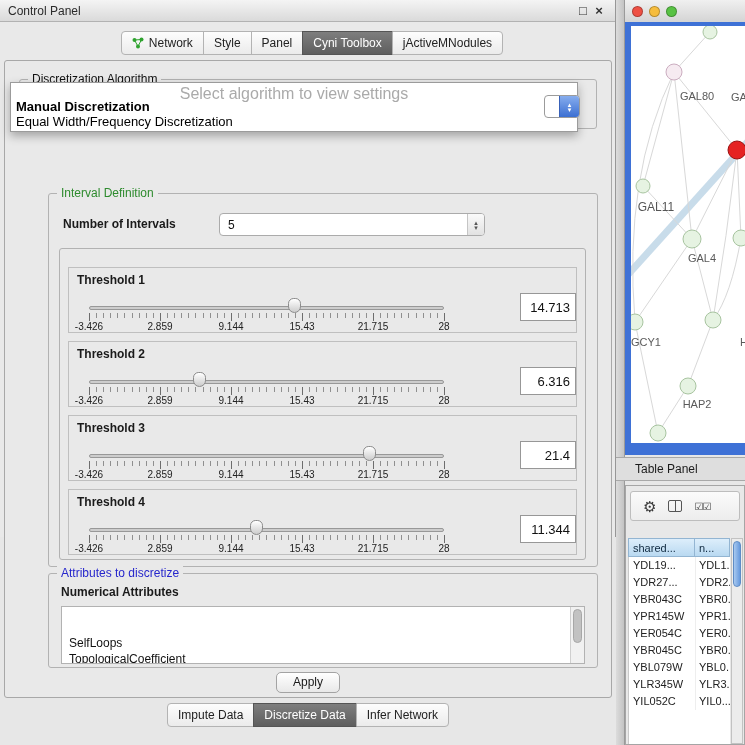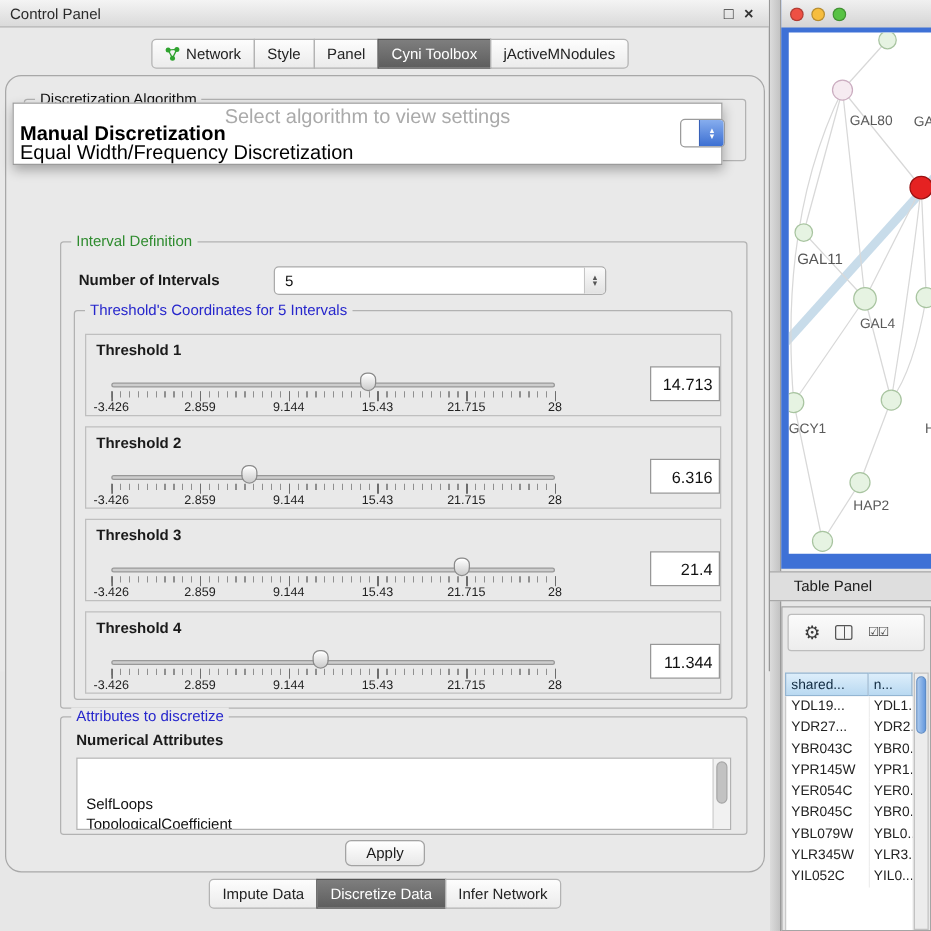--- a/index.html
+++ b/index.html
@@ -17,38 +17,38 @@
   .titlebar .t { font-size:12px; color:#2b2b2b; }
   .titlebar .sp { flex:1; }
   .winbtn { width:16px; text-align:center; color:#333; font-size:13px; font-weight:bold; cursor:default; }
   .tabrow { position:absolute; top:31px; left:4px; width:616px; display:flex; justify-content:center; }
   .seg { background:linear-gradient(#fdfdfd,#ebebeb); border:1px solid #b3b3b3; margin-left:-1px;
     padding:4px 10px; font-size:12px; color:#222; display:flex; align-items:center; gap:5px; white-space:nowrap; }
   .seg:first-child { border-radius:4px 0 0 4px; margin-left:0; }
   .seg:last-child { border-radius:0 4px 4px 0; }
   .seg.sel { background:linear-gradient(#7e7e7e,#5e5e5e); color:#fff; border-color:#555; }
   .content { position:absolute; left:4px; top:60px; width:608px; height:638px;
-    border:1px solid #a8a8a8; border-radius:13px; background:#e9e9e9; }
+    border:1px solid #a8a8a8; border-radius:3px; background:#e9e9e9; }
   .grp { position:absolute; border:1px solid #b2b2b2; border-radius:3px; }
   .gt { position:absolute; top:-8px; left:8px; background:#e9e9e9; padding:0 4px; font-size:12px; color:#111; white-space:nowrap; }
   .gt.green { color:#2e8b2e; }
   .gt.blue  { color:#2626cc; }
   
   .combo { position:absolute; background:#fff; border:1px solid #ababab; border-radius:4px;
     display:flex; align-items:center; }
   .combo .val { flex:1; padding-left:8px; font-size:12px; color:#111; overflow:hidden; white-space:nowrap; }
   .stepper { width:17px; align-self:stretch; border-left:1px solid #c5c5c5;
     display:flex; flex-direction:column; align-items:center; justify-content:center;
     font-size:7px; line-height:5px; color:#555; background:linear-gradient(#fafafa,#e2e2e2); border-radius:0 3px 3px 0; }
   .stepper.bluecap { width:20px; background:linear-gradient(#86adee,#3c6fd2); color:#fff; border-left:1px solid #3861b8; }
   
   .popup { position:absolute; left:10px; top:82px; width:568px; height:50px; z-index:30;
     background:#fff; border:1px solid #9b9b9b; box-shadow:0 4px 9px rgba(0,0,0,.30); }
   .popup .ph { text-align:center; color:#aaa; font-size:16px; padding-top:2px; height:16px; }
-  .popup .opt { padding-left:5px; font-size:16px; height:15px; color:#000; }
+  .popup .opt { padding-left:5px; font-size:13px; height:15px; color:#000; }
   .popup .opt.b { font-weight:bold; }
   .combo-frag { position:absolute; left:544px; top:95px; width:36px; height:23px; z-index:40;
     background:#fff; border:1px solid #9b9b9b; border-radius:4px; display:flex; justify-content:flex-end; }
   
   .thr-panel { position:absolute; left:8px; width:509px; height:66px; border:1px solid #bfbfbf; }
   .thr-label { position:absolute; left:8px; top:5px; font-weight:bold; font-size:12px; }
   .track { position:absolute; left:20px; top:38px; width:355px; height:4px;
     background:#cdcdcd; border:1px solid #989898; border-radius:2px; }
   .ticks-minor { position:absolute; left:20px; top:45px; width:356px; height:5px;
     background-image:repeating-linear-gradient(to right,#8f8f8f 0 1px,transparent 1px 7.1px); }
@@ -162,21 +162,20 @@
       <span style="position:absolute; left:14px; top:23px; font-weight:bold;">Number of Intervals</span>
       <div class="combo" style="left:170px; top:19px; width:266px; height:23px;">
         <span class="val">5</span>
         <span class="stepper">
           <span>▴</span>
           <span>▾</span>
         </span>
       </div>
 
       <div class="grp" style="left:10px; top:54px; width:527px; height:312px;">
-        <span class="gt blue">Threshold's Coordinates for 5 Intervals</span>
 
         <div class="thr-panel" style="top:18px;">
           <div class="thr-label">Threshold 1</div>
           <div class="track"></div>
           <div class="ticks-minor"></div>
           <div class="ticks-major"></div>
           <div class="thumb" style="left:219px;"></div>
           <span class="sc" style="left:20px;">-3.426</span>
           <span class="sc" style="left:91px;">2.859</span>
           <span class="sc" style="left:162px;">9.144</span>

